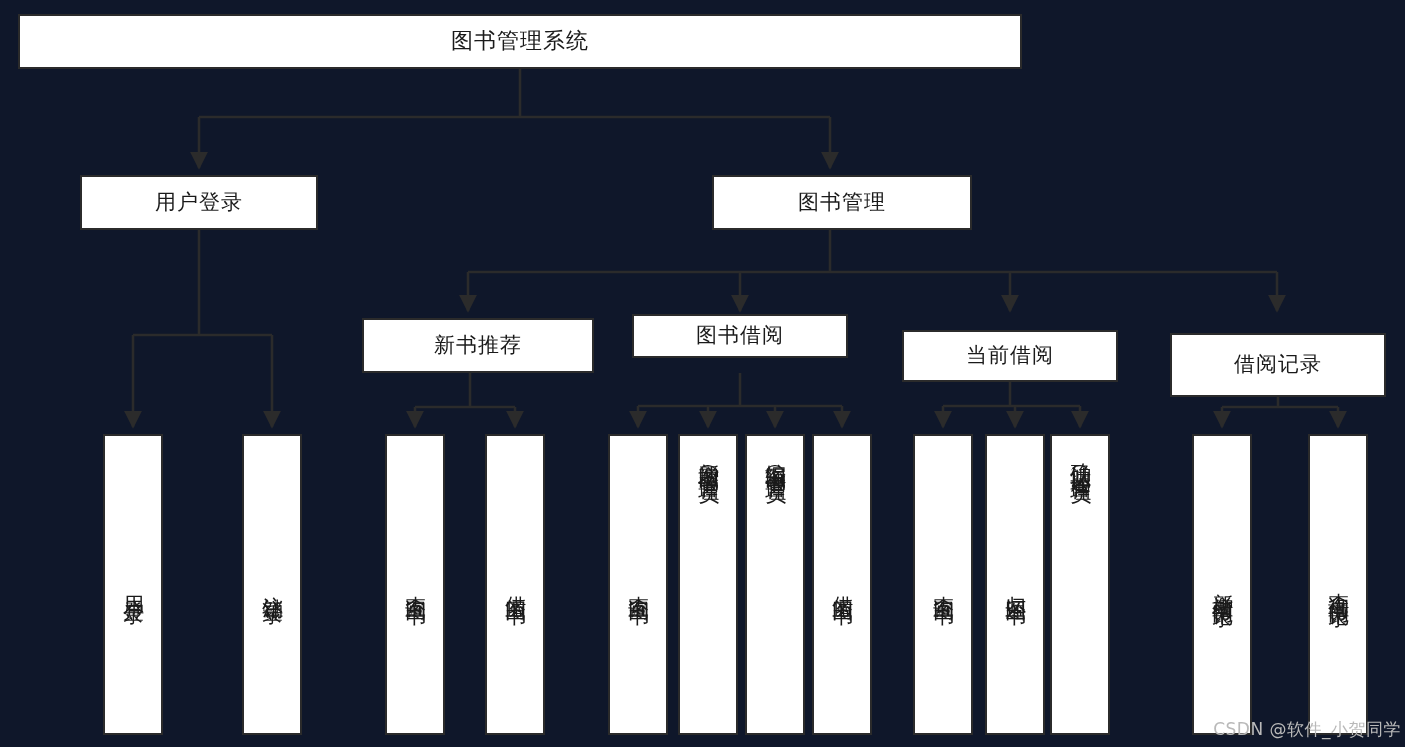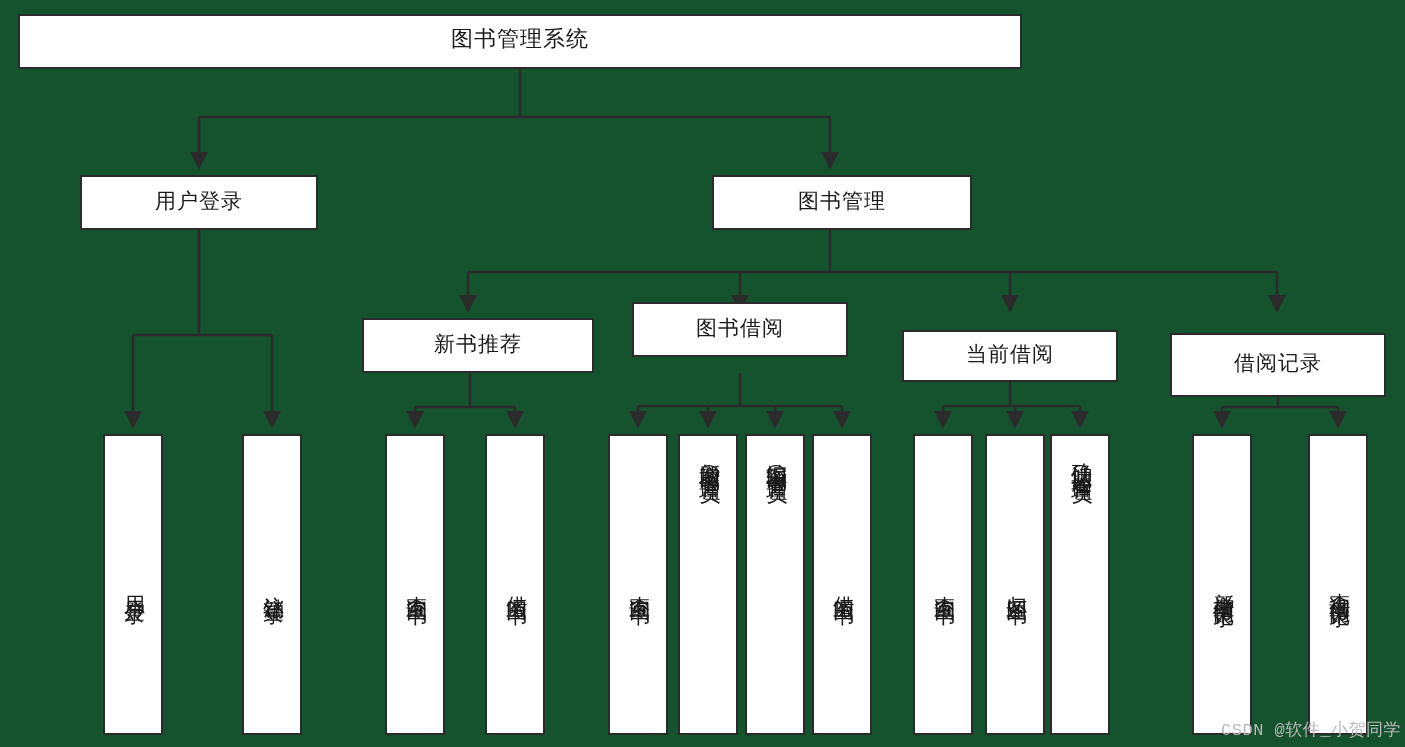--- a/index.html
+++ b/index.html
@@ -8,23 +8,22 @@
     padding: 0;
     background: #ffffff;
   }
   body {
     font-family: "DejaVu Sans", "Liberation Sans", sans-serif;
   }
   #canvas {
     position: relative;
     width: 1405px;
     height: 747px;
-    background: #14532d;
+    background: #0f172a;
     overflow: hidden;
-    font-family: Liberation Mono, monospace;
   }
   #edges {
     position: absolute;
     left: 0;
     top: 0;
     width: 1405px;
     height: 747px;
     pointer-events: none;
   }
   .node {
@@ -136,21 +135,21 @@
   <div class="node horiz" style="left:80px; top:175px; width:238px; height:55px;">
     <span>用户登录</span>
   </div>
   <div class="node horiz" style="left:712px; top:175px; width:260px; height:55px;">
     <span>图书管理</span>
   </div>
 
   <div class="node horiz" style="left:362px; top:318px; width:232px; height:55px;">
     <span>新书推荐</span>
   </div>
-  <div class="node horiz" style="left:632px; top:302px; width:216px; height:55px;">
+  <div class="node horiz" style="left:632px; top:314px; width:216px; height:44px;">
     <span>图书借阅</span>
   </div>
   <div class="node horiz" style="left:902px; top:330px; width:216px; height:52px;text-align:center;">
     <span>当前借阅</span>
   </div>
   <div class="node horiz" style="left:1170px; top:318px; width:216px; height:64px;margin-top:15px;">
     <span>借阅记录</span>
   </div>
 
   <div class="node vert centered" style="left:103px; top:434px; width:60px; height:301px;">

